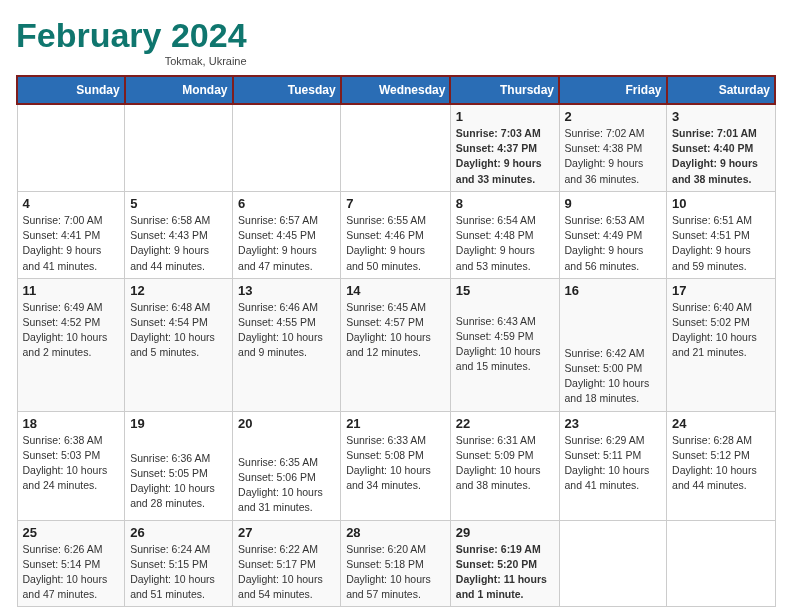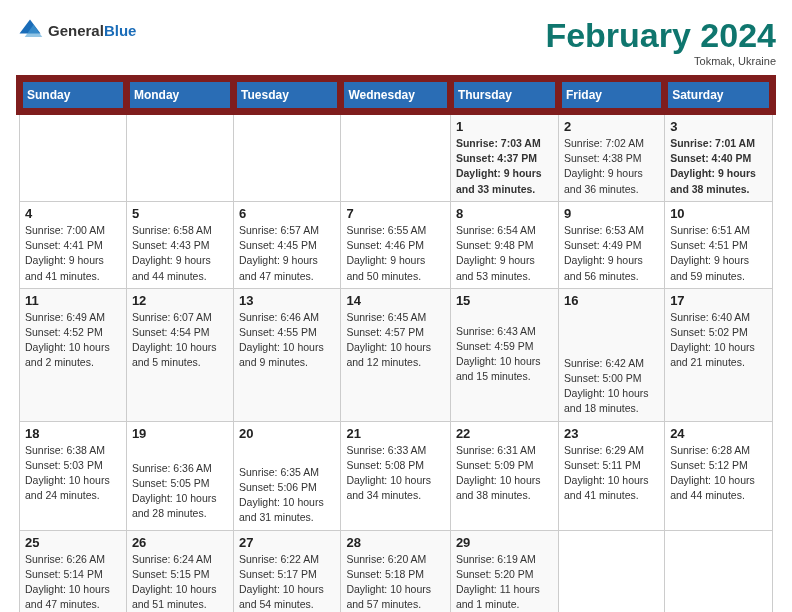--- a/index.html
+++ b/index.html
@@ -41,22 +41,22 @@
       width: 100%;
       border-collapse: collapse;
       font-size: 11px;
     }
     thead tr th {
       background: #2a6db5;
       color: #fff;
       font-size: 12px;
       font-weight: bold;
       padding: 6px 4px;
-      text-align: left;
-      border: 7px solid #7f1d1d;
+      text-align: right;
+      border: 2px solid #7f1d1d;
     }
     tbody tr td {
       border: 1px solid #ccc;
       vertical-align: top;
       padding: 4px 5px;
       min-height: 80px;
       width: 113px;
     }
     tbody tr:nth-child(odd) td {
       background: #f9f9f9;
@@ -76,29 +76,20 @@
       line-height: 1.45;
     }
     .empty-cell {
       background: #fff !important;
     }
   </style>
 </head>
 <body>
 
 <div class="header">
-  <div class="logo">
-    <svg class="logo-icon" viewBox="0 0 32 32">
-      <polygon points="16,4 28,20 4,20" fill="#1a6cb8"></polygon>
-      <polygon points="20,10 30,24 10,24" fill="#4a9fd4" opacity="0.6"></polygon>
-    </svg>
-    <div>
-      <div style="font-size:15px;font-weight:bold;color:#333;">General<span style="color:#1a6cb8;">Blue</span></div>
-    </div>
-  </div>
   <div class="title-block">
     <div class="month-title">February 2024</div>
     <div class="subtitle">Tokmak, Ukraine</div>
   </div>
 </div>
 
 <table>
   <thead>
     <tr id="col-headers">
         <th>Sunday</th>
@@ -163,21 +154,21 @@
         <td>
           <div class="day-num">7</div>
           <div class="day-info" style="white-space: pre-line;">Sunrise: 6:55 AM
 Sunset: 4:46 PM
 Daylight: 9 hours
 and 50 minutes.</div>
         </td>
         <td>
           <div class="day-num">8</div>
           <div class="day-info" style="white-space: pre-line;">Sunrise: 6:54 AM
-Sunset: 9:48 PM
+Sunset: 4:48 PM
 Daylight: 9 hours
 and 53 minutes.</div>
         </td>
         <td>
           <div class="day-num">9</div>
           <div class="day-info" style="white-space: pre-line;">Sunrise: 6:53 AM
 Sunset: 4:49 PM
 Daylight: 9 hours
 and 56 minutes.</div>
         </td>
@@ -192,21 +183,21 @@
       <tr>
         <td>
           <div class="day-num">11</div>
           <div class="day-info" style="white-space: pre-line;">Sunrise: 6:49 AM
 Sunset: 4:52 PM
 Daylight: 10 hours
 and 2 minutes.</div>
         </td>
         <td>
           <div class="day-num">12</div>
-          <div class="day-info" style="white-space: pre-line;">Sunrise: 6:07 AM
+          <div class="day-info" style="white-space: pre-line;">Sunrise: 6:48 AM
 Sunset: 4:54 PM
 Daylight: 10 hours
 and 5 minutes.</div>
         </td>
         <td>
           <div class="day-num">13</div>
           <div class="day-info" style="white-space: pre-line;">Sunrise: 6:46 AM
 Sunset: 4:55 PM
 Daylight: 10 hours
 and 9 minutes.</div>
@@ -315,21 +306,21 @@
         </td>
         <td>
           <div class="day-num">28</div>
           <div class="day-info" style="white-space: pre-line;">Sunrise: 6:20 AM
 Sunset: 5:18 PM
 Daylight: 10 hours
 and 57 minutes.</div>
         </td>
         <td>
           <div class="day-num">29</div>
-          <div class="day-info" style="white-space: pre-line;">Sunrise: 6:19 AM
+          <div class="day-info" style="white-space: pre-line; font-weight: bold;">Sunrise: 6:19 AM
 Sunset: 5:20 PM
 Daylight: 11 hours
 and 1 minute.</div>
         </td>
         <td class="empty-cell"></td>
         <td class="empty-cell"></td>
       </tr>
     </tbody>
 </table>
 

